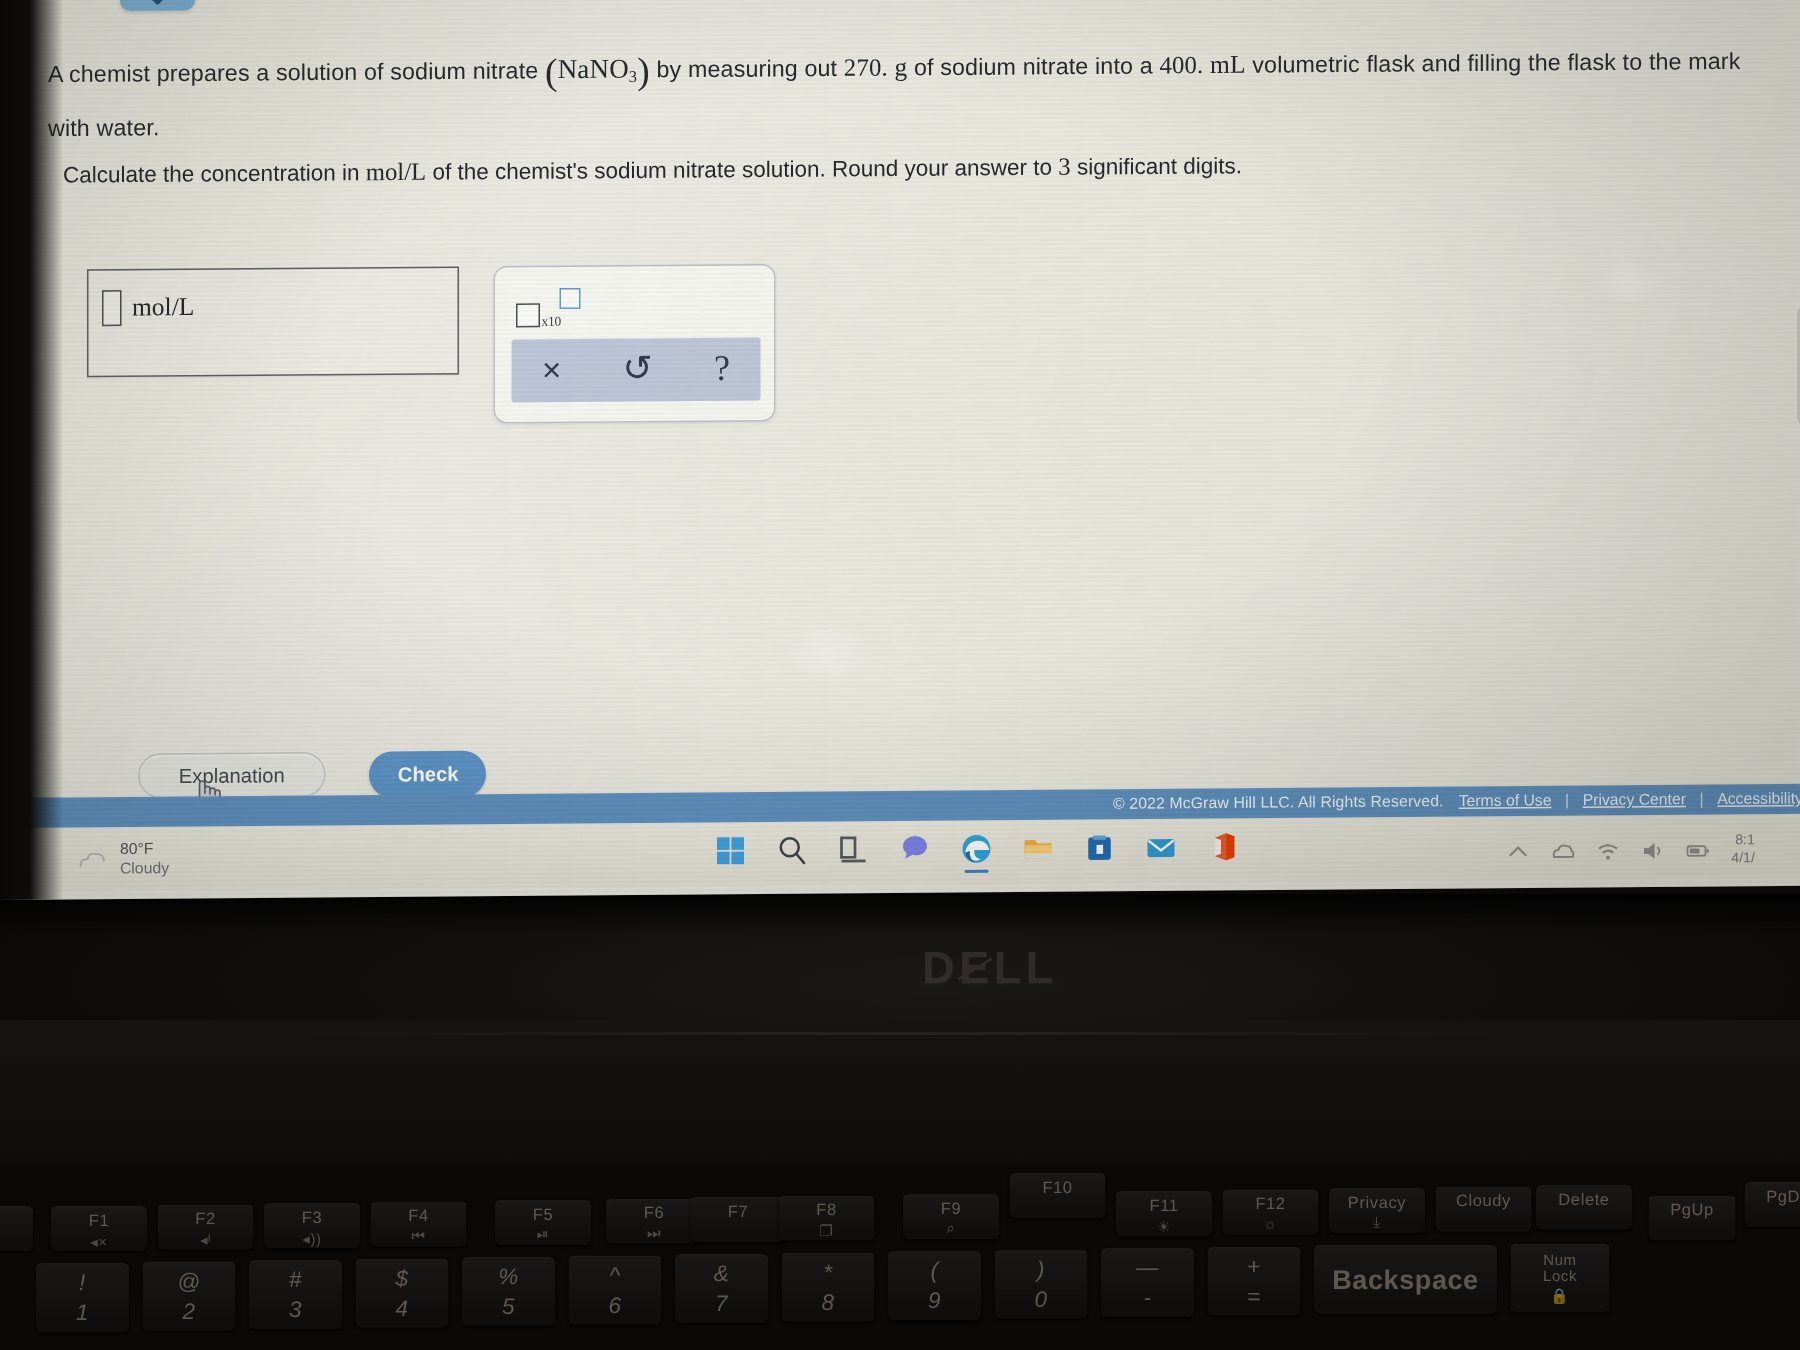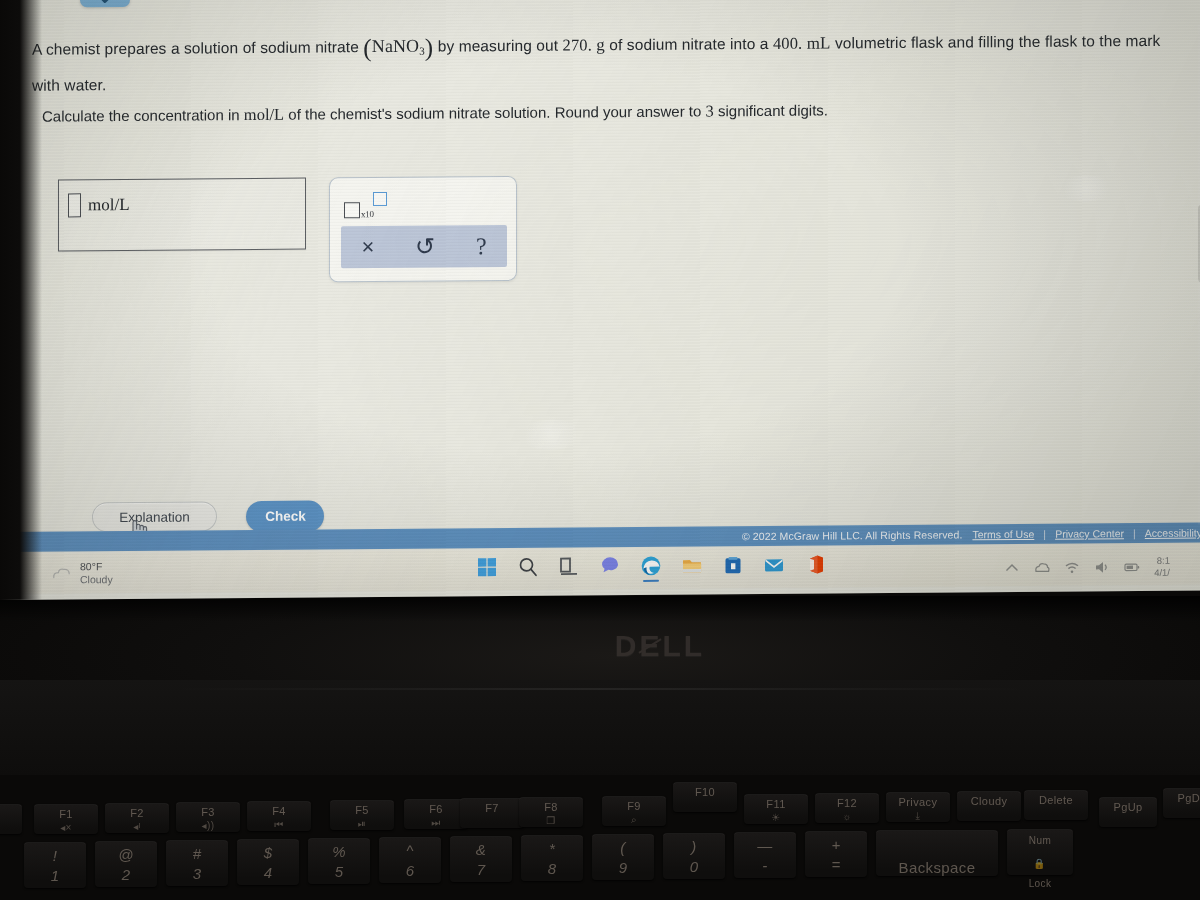--- a/index.html
+++ b/index.html
@@ -56,21 +56,21 @@
   .key .lbl{
     position:absolute; left:0; right:0;
     text-align:center; color:#8e8276; opacity:.62;
     font-family:"Liberation Sans", sans-serif; font-size:11px;
     letter-spacing:.4px; white-space:nowrap;
   }
   .key .lbl.top{ top:3px; }
   .key .lbl.ic{ top:17px; font-size:10px; opacity:.5; }
   .key .lbl.sym{ top:4px; font-size:15px; font-style:italic; }
   .key .lbl.num{ top:24px; font-size:15px; font-style:italic; }
-  .key .lbl.big{ top:28px; font-size:15px; }
+  .key .lbl.big{ top:12px; font-size:18px;font-weight:bold; }
   .key .lbl.two{ top:5px; font-size:10px; line-height:11px; }
 
   
   .screen{
     position:absolute; left:0; top:0; width:1200px; height:600px;
     overflow:hidden;
     transform:skewY(-0.45deg) ;
     transform-origin:0 0;
   }
   .screen-inner{
@@ -403,21 +403,21 @@
     </div>
     <div class="key" style="left:805px; top:51px; width:62px; height:46px;">
       <div class="lbl sym">+</div>
       <div class="lbl num">=</div>
     </div>
     <div class="key" style="left:876px; top:50px; width:122px; height:46px;">
       <div class="lbl big">Backspace</div>
     </div>
     <div class="key" style="left:1007px; top:49px; width:66px; height:46px;">
       <div class="lbl two">Num</div>
-      <div class="lbl two" style="top:16px;margin-top:32px;">Lock</div>
+      <div class="lbl two" style="top:16px;">Lock</div>
       <div class="lbl ic" style="top:28px;">🔒</div>
     </div>
   </div>
 
   <div class="screen">
     <div class="screen-inner">
 
       <div class="page">
 
         <div class="top-chevron">

